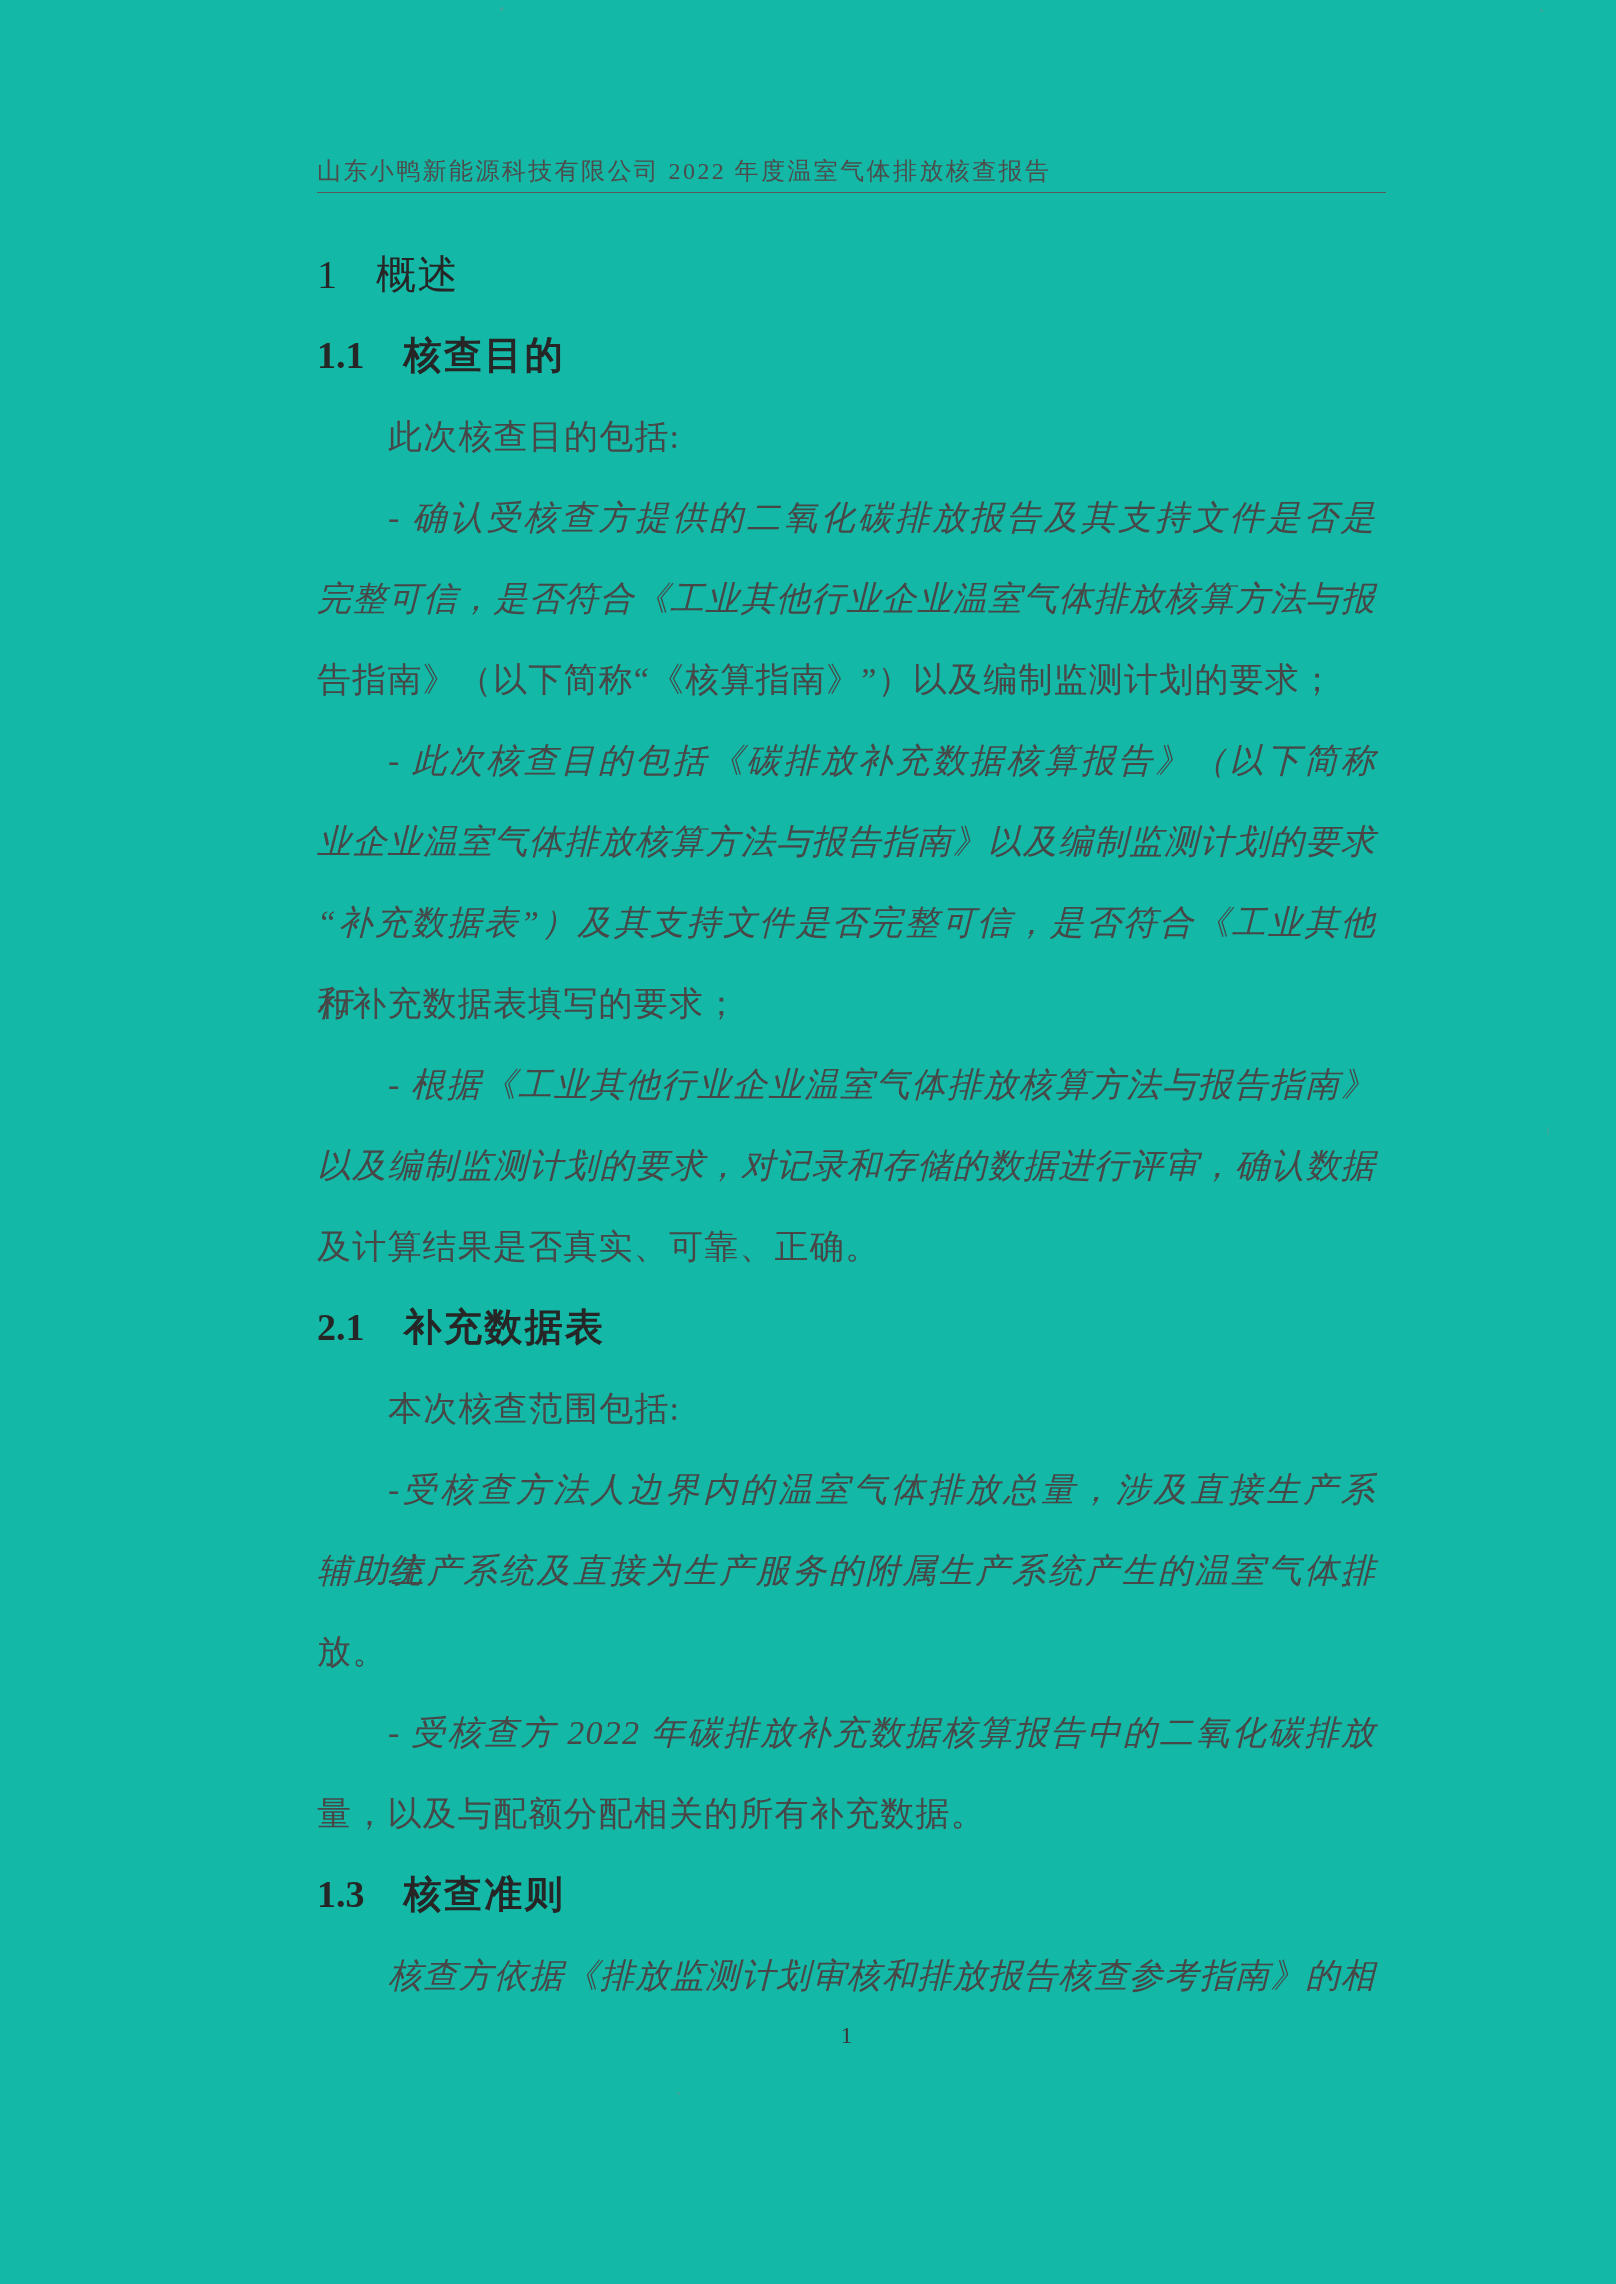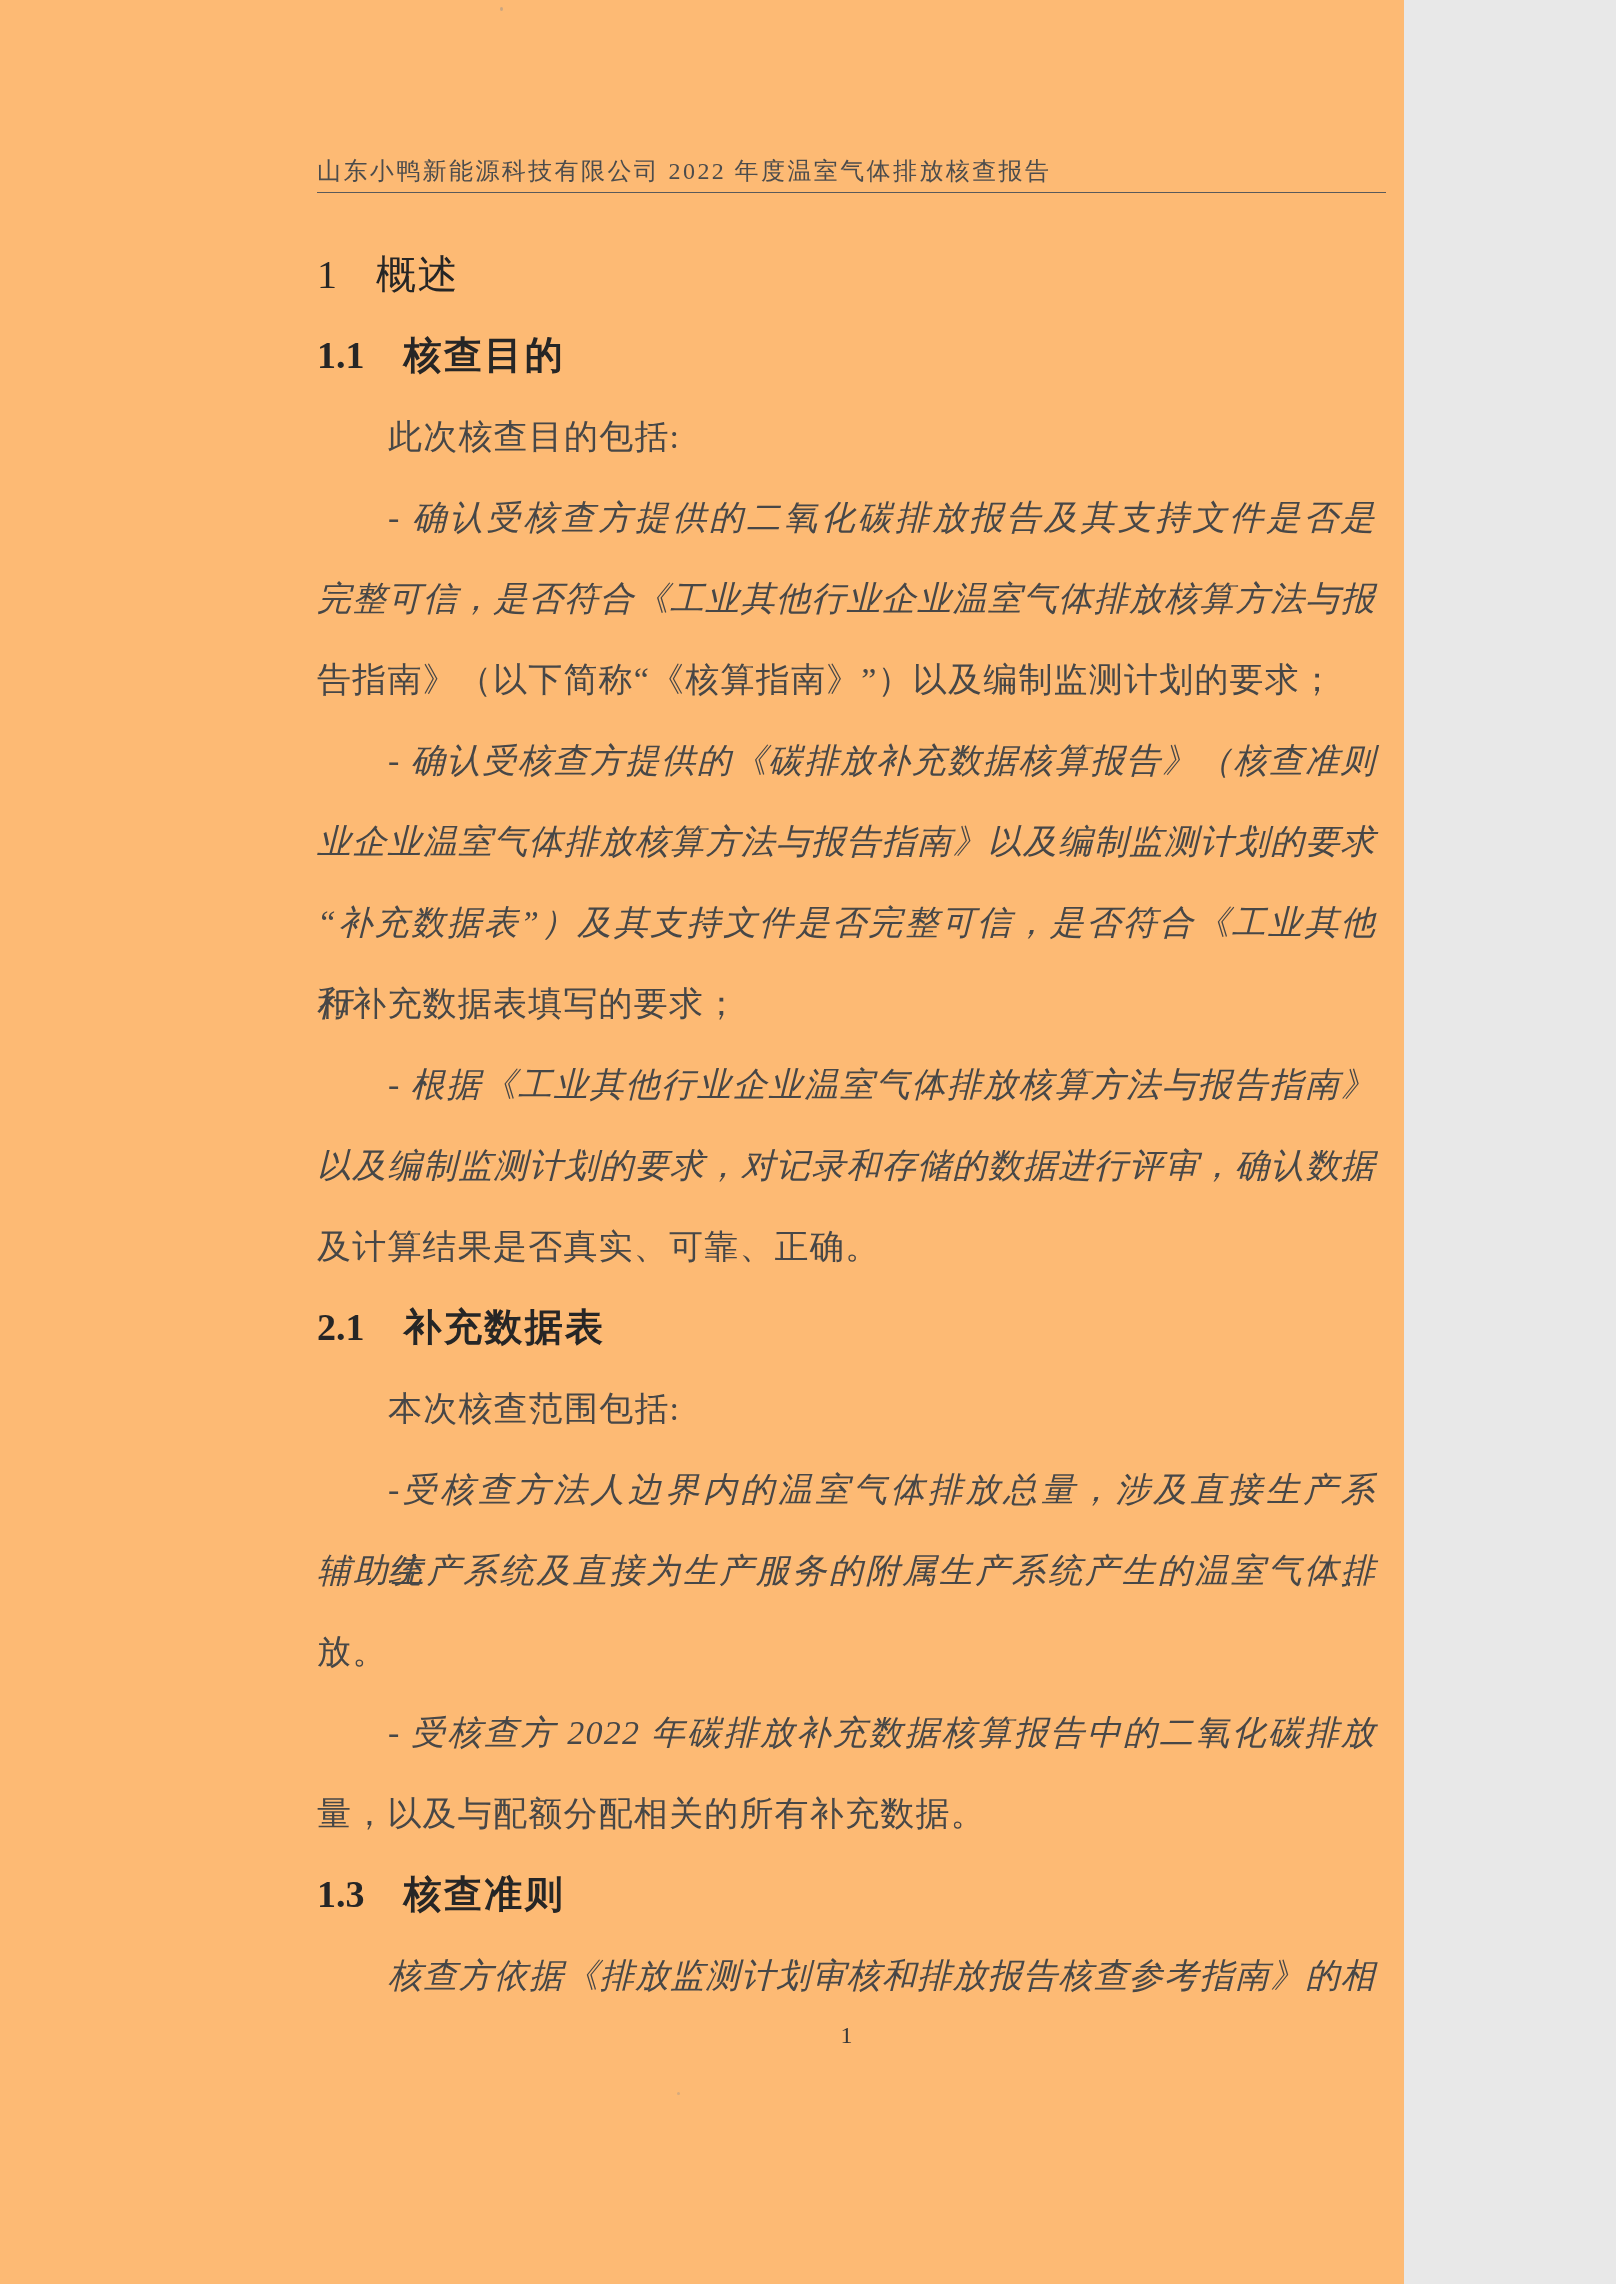--- a/index.html
+++ b/index.html
@@ -1,19 +1,19 @@
 <!DOCTYPE html>
 <html style="font-size:13px"><head>
 <meta charset="utf-8">
 <style>
   html,body{margin:0;padding:0;background:#e8e8e8;}
   .page{
     position:relative;
-    width:1404px;height:2284px;
-    background:#fdba74;
+    width:1616px;height:2284px;
+    background:#14b8a6;
     font-family:"Liberation Serif","DejaVu Serif",serif;
     overflow:hidden;
   }
   .doc-header{
     position:absolute;left:317px;top:158px;width:1069px;
     font-size:24px;line-height:27.5px;letter-spacing:2.4px;
     color:#4c4c4c;
     padding-bottom:6.5px;
     border-bottom:1.6px solid #5a5a5a;
     white-space:nowrap;
@@ -60,21 +60,21 @@
     <div class="ln h2">
       <span class="num">1.1</span><span>核查目的</span>
     </div>
 
     <div class="ln indent">此次核查目的包括:</div>
 
     <div class="ln indent just">- 确认受核查方提供的二氧化碳排放报告及其支持文件是否是</div>
     <div class="ln just">完整可信，是否符合《工业其他行业企业温室气体排放核算方法与报</div>
     <div class="ln">告指南》（以下简称“《核算指南》”）以及编制监测计划的要求；</div>
 
-    <div class="ln indent just">- 确认受核查方提供的《碳排放补充数据核算报告》（核查准则</div>
+    <div class="ln indent just">- 此次核查目的包括《碳排放补充数据核算报告》（以下简称</div>
     <div class="ln just">业企业温室气体排放核算方法与报告指南》以及编制监测计划的要求</div>
     <div class="ln just">“补充数据表”）及其支持文件是否完整可信，是否符合《工业其他行</div>
     <div class="ln">和补充数据表填写的要求；</div>
 
     <div class="ln indent just">- 根据《工业其他行业企业温室气体排放核算方法与报告指南》</div>
     <div class="ln just">以及编制监测计划的要求，对记录和存储的数据进行评审，确认数据</div>
     <div class="ln">及计算结果是否真实、可靠、正确。</div>
 
     <div class="ln h2">
       <span class="num">2.1</span><span>补充数据表</span>

